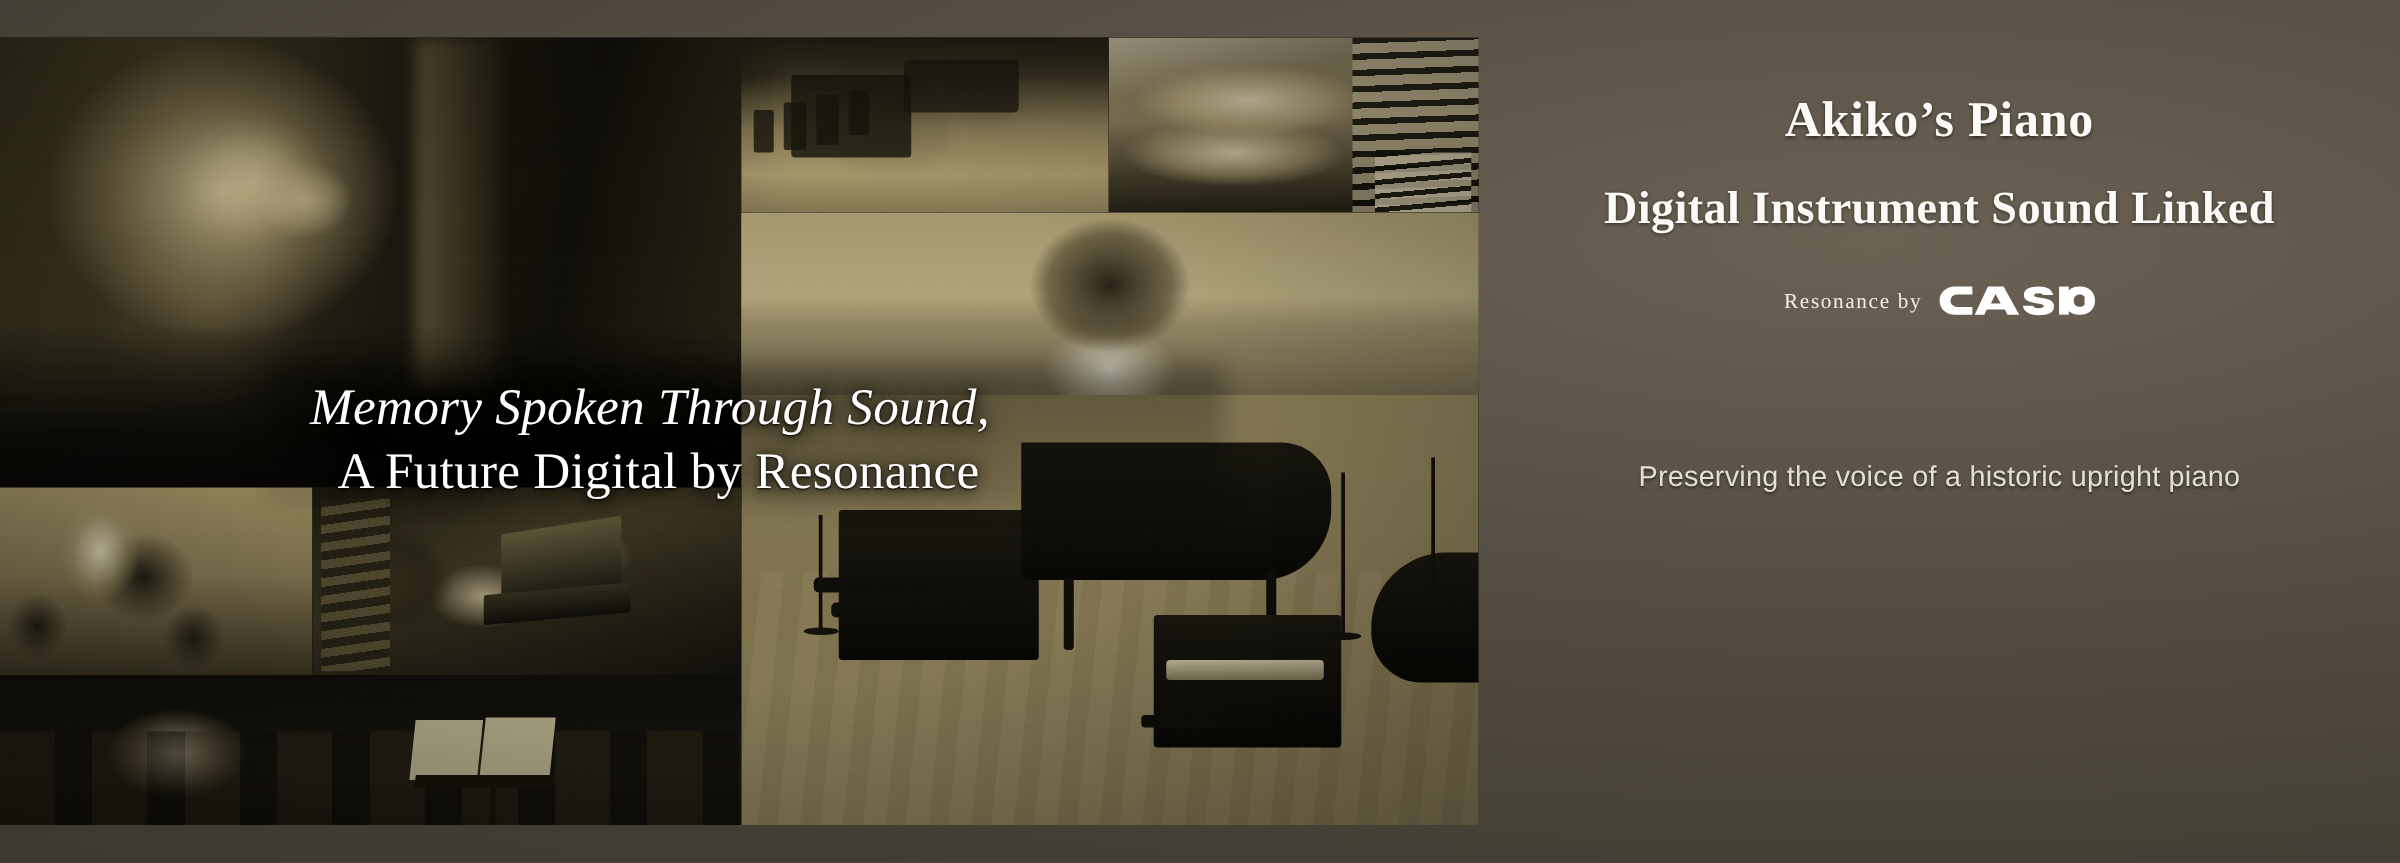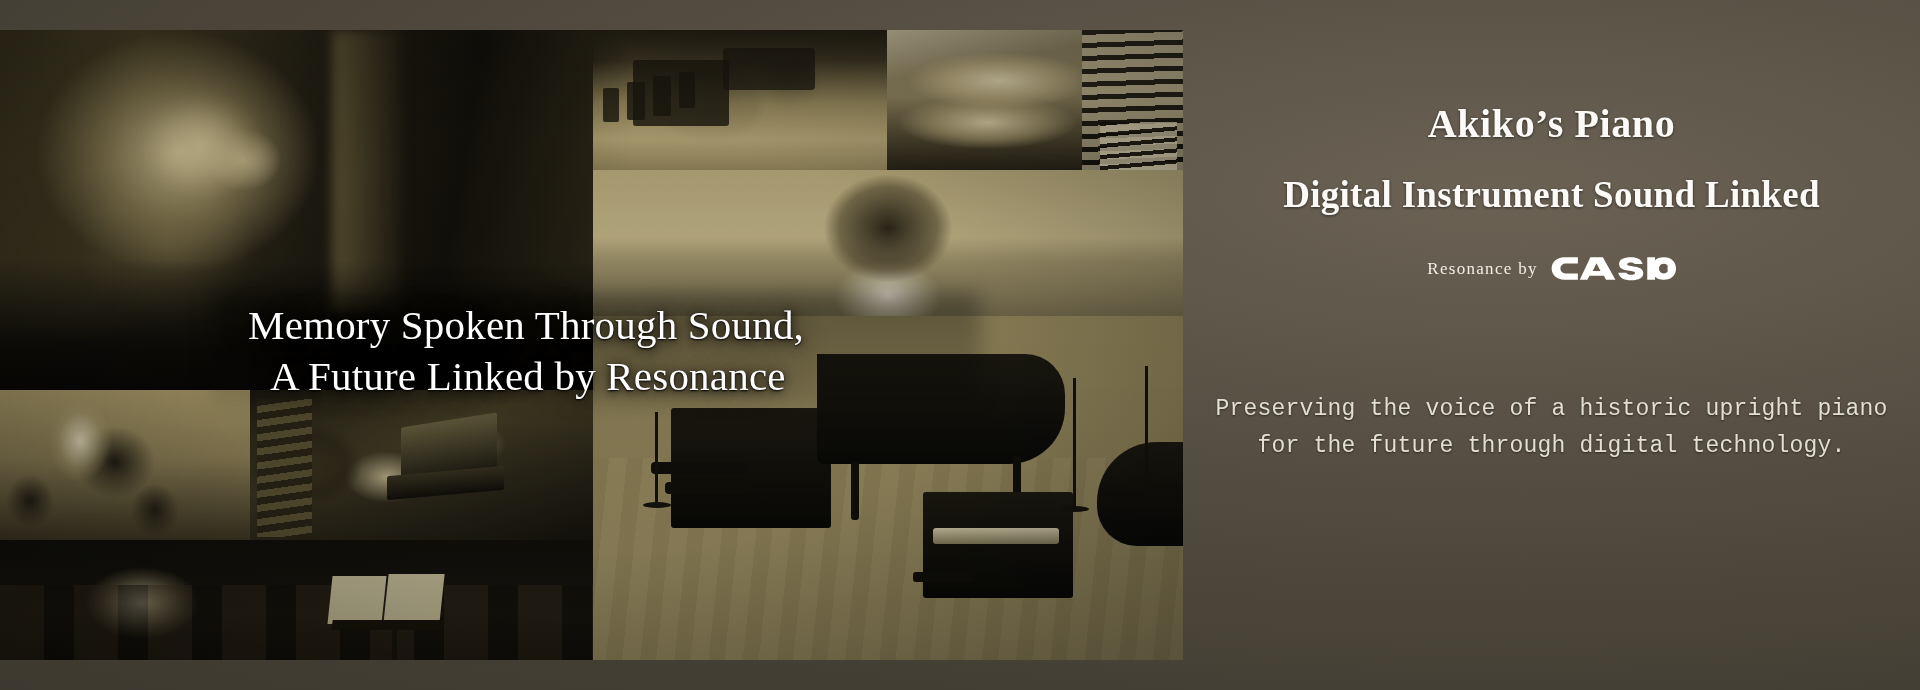--- a/index.html
+++ b/index.html
@@ -157,37 +157,37 @@
   
   .headline{
     position:absolute;left:248px;top:300px;width:700px;
     z-index:8;
     color:#fff;
     font-family:"Liberation Serif", serif;
     font-size:41px;line-height:1.25;
     letter-spacing:.2px;
     text-shadow:0 2px 10px rgba(0,0,0,.95), 0 0 26px rgba(0,0,0,.8), 0 1px 2px rgba(0,0,0,1);
   }
-  .headline .l1{display:block;}
+  .headline .l1{display:block;font-style:italic;}
   .headline .l2{display:block;padding-left:22px;}
   .headline-scrim{
     position:absolute;left:210px;top:292px;width:770px;height:110px;z-index:7;
     background:linear-gradient(180deg, rgba(0,0,0,.30), rgba(0,0,0,.10));
     filter:blur(10px);
     pointer-events:none;
   }
 
   
   .right{
     position:absolute;left:1183px;top:0;right:0;height:100%;
     display:flex;flex-direction:column;align-items:center;
     color:#fff;
     text-align:center;
   }
-  .title-block{margin-top:100px;width:100%;}
+  .title-block{margin-top:72px;width:100%;}
   .title1{
     font-family:"Liberation Serif", serif;
     font-size:40px;font-weight:700;letter-spacing:.6px;color:#fbfaf6;
     text-shadow:0 1px 3px rgba(0,0,0,.55);
   }
   .title2{
     font-family:"Liberation Serif", serif;
     font-size:37px;font-weight:700;letter-spacing:.3px;color:#fbfaf6;
     margin-top:26px;
     text-shadow:0 1px 3px rgba(0,0,0,.55);
@@ -200,21 +200,21 @@
     font-family:"Liberation Serif", serif;
     font-size:17px;letter-spacing:1.3px;color:#f2efe6;
   }
   .casio{
     display:block;height:25px;
   }
   .casio svg{display:block;height:25px;width:auto;}
 
   .desc{
     margin-top:110px;
-    font-family:Liberation Mono, monospace;
+    font-family:Liberation Sans, sans-serif;
     font-size:23px;line-height:1.62;
     color:#e2dfd3;
     letter-spacing:.2px;
     text-shadow:0 1px 2px rgba(0,0,0,.5);
   }
   .desc .d2{display:block;}
 </style>
 </head>
 <body>
 
@@ -297,21 +297,21 @@
     </div>
 
     <div class="sepia"></div>
     <div class="grain"></div>
     <div class="vignette"></div>
   </div>
 
   <div class="headline-scrim"></div>
   <div class="headline">
     <span class="l1">Memory Spoken Through Sound,</span>
-    <span class="l2">A Future Linked by Resonance</span>
+    <span class="l2">A Future Digital by Resonance</span>
   </div>
 
   <div class="right">
 
     <div class="title-block">
       <div class="title1">Akiko’s Piano</div>
       <div class="title2">Digital Instrument Sound Linked</div>
     </div>
 
     <div class="presented">
@@ -330,18 +330,17 @@
 
             <path d="M180 2h1c11.6 0 19 7.4 19 18s-7.4 18-19 18h-1c-11.6 0-19-7.4-19-18S168.4 2 180 2zm.4 10.2c-4.6 0-7.6 3.2-7.6 7.8s3 7.8 7.6 7.8 7.6-3.2 7.6-7.8-3-7.8-7.6-7.8z"></path>
             <rect x="186.5" y="16.5" width="7.5" height="7"></rect>
           </g>
         </svg>
       </span>
     </div>
 
     <div class="desc">
       <span>Preserving the voice of a historic upright piano</span>
-      <span class="d2">for the future through digital technology.</span>
     </div>
 
   </div>
 
 </div>
 
 </body></html>

